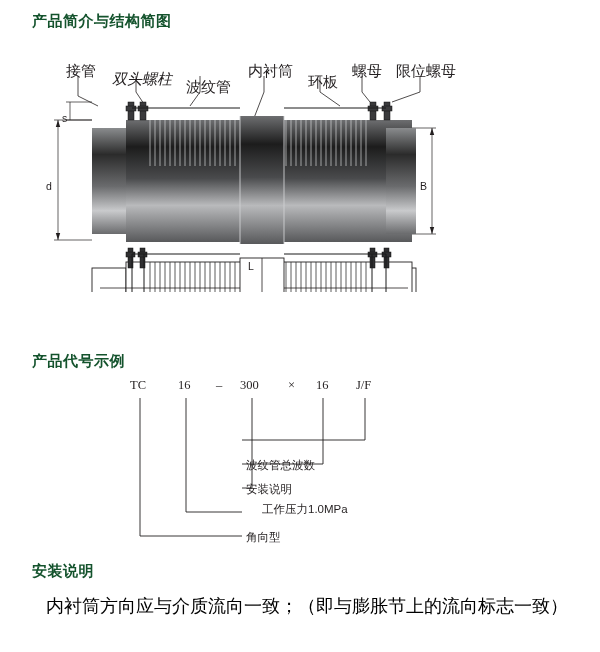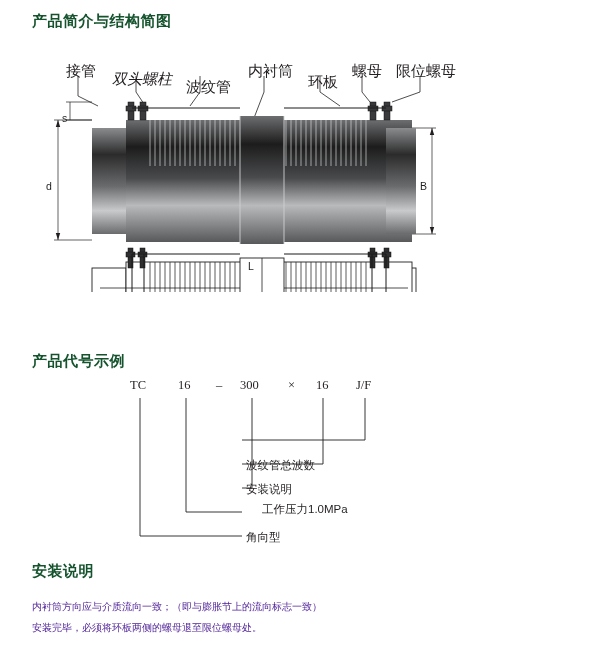--- a/index.html
+++ b/index.html
@@ -64,26 +64,26 @@
   .code-desc {
     position: absolute;
     font-size: 11.5px;
     color: #231f20;
     white-space: nowrap;
   }
 
   
   #install-notes {
     position: absolute;
-    left: 32px;
+    left: 46px;
     top: 596px;
     width: 520px;
-    font-size: 10px;
+    font-size: 18px;
     line-height: 21px;
-    color: #4c1d95;
+    color: #000000;
   }
   .note-line { white-space: nowrap; }
 </style>
 </head>
 <body>
 
 <div id="title-1" class="section-title">产品简介与结构简图</div>
 
 <div id="diagram-structure">
 
@@ -356,14 +356,13 @@
 
       <path d="M100,20 L100,158 L202,158"></path>
     </g>
   </svg>
 </div>
 
 <div id="title-3" class="section-title">安装说明</div>
 
 <div id="install-notes">
   <div class="note-line">内衬筒方向应与介质流向一致；（即与膨胀节上的流向标志一致）</div>
-  <div class="note-line">安装完毕，必须将环板两侧的螺母退至限位螺母处。</div>
 </div>
 
 </body></html>

